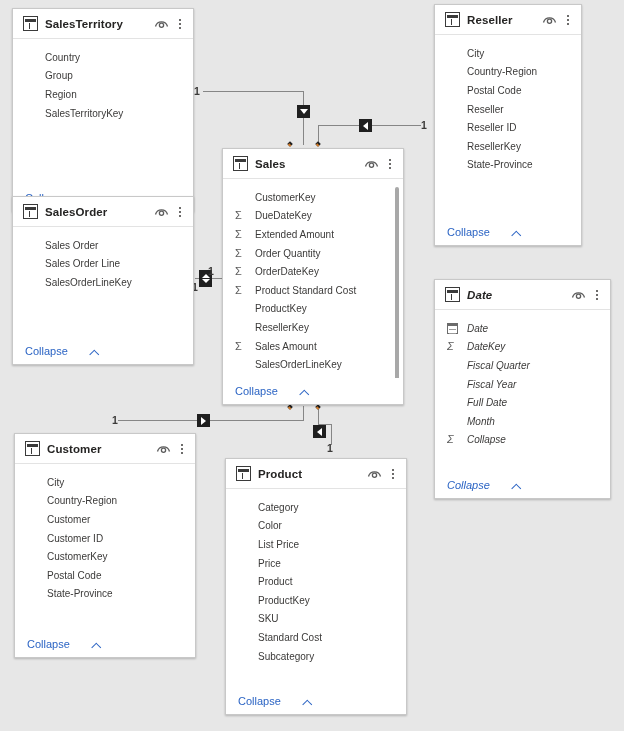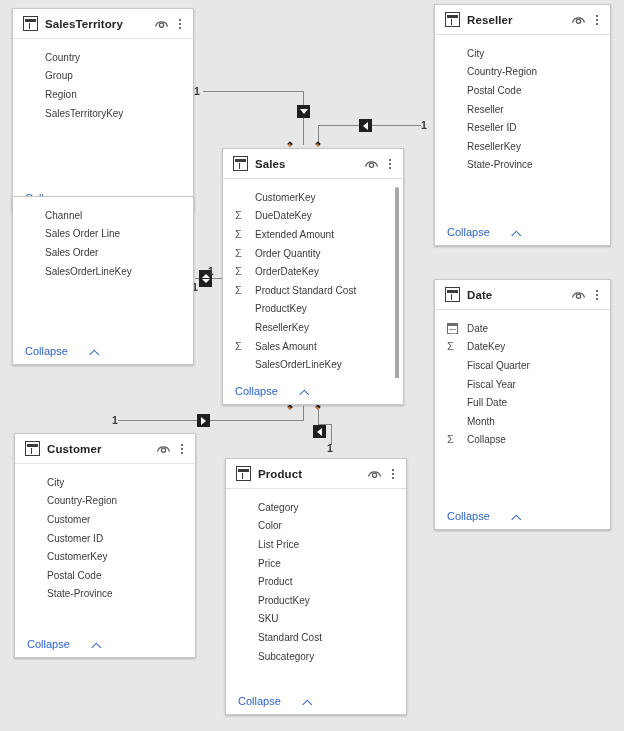--- a/index.html
+++ b/index.html
@@ -368,21 +368,21 @@
         </div>
     </div>
     <div class="tcard-foot">
       <span class="collapse-link">
           <span>Collapse</span>
           <span class="chev-up"></span>
         </span>
     </div>
   </div>
 
-  <div class="tcard" style="left:434px; top:4px; width:177px; height:242px;">
+  <div class="tcard" style="left:434px; top:4px; width:148px; height:242px;">
     <div class="tcard-head">
       <span class="tbl-icon"></span>
       <span class="tcard-title">Reseller</span>
       <span class="eye-icon">
         <svg width="17" height="16" viewBox="0 0 17 16">
             <path d="M2.5 10.5 A6.2 6.2 0 0 1 14.5 10.5" fill="none" stroke="#5b5b5b" stroke-width="1.3"></path>
             <circle cx="8.5" cy="9.2" r="2.1" fill="none" stroke="#5b5b5b" stroke-width="1.3"></circle>
           </svg>
       </span>
       <span class="dots-icon">
@@ -423,32 +423,43 @@
     </div>
     <div class="tcard-foot">
       <span class="collapse-link">
           <span>Collapse</span>
           <span class="chev-up"></span>
         </span>
     </div>
   </div>
 
   <div class="tcard" style="left:12px; top:196px; width:182px; height:169px;">
+    <div class="tcard-head">
+      <span class="tbl-icon"></span>
+      <span class="tcard-title">SalesOrder</span>
+      <span class="eye-icon">
+        <svg width="17" height="16" viewBox="0 0 17 16">
+            <path d="M2.5 10.5 A6.2 6.2 0 0 1 14.5 10.5" fill="none" stroke="#5b5b5b" stroke-width="1.3"></path>
+            <circle cx="8.5" cy="9.2" r="2.1" fill="none" stroke="#5b5b5b" stroke-width="1.3"></circle>
+          </svg>
+      </span>
+      <span class="dots-icon">
+          <i></i>
+          <i></i>
+          <i></i>
+        </span>
+    </div>
     <div class="tcard-body">
       <div class="field">
           <span class="field-marker"></span>
-          <span class="field-name">Channel</span>
+          <span class="field-name">Sales Order</span>
         </div>
       <div class="field">
           <span class="field-marker"></span>
           <span class="field-name">Sales Order Line</span>
-        </div>
-      <div class="field">
-          <span class="field-marker"></span>
-          <span class="field-name">Sales Order</span>
         </div>
       <div class="field">
           <span class="field-marker"></span>
           <span class="field-name">SalesOrderLineKey</span>
         </div>
     </div>
     <div class="tcard-foot">
       <span class="collapse-link">
           <span>Collapse</span>
           <span class="chev-up"></span>
@@ -520,21 +531,21 @@
       <div class="vscroll" style="top:8px; height:196px;"></div>
     </div>
     <div class="tcard-foot" style="background:#fff;">
       <span class="collapse-link">
           <span>Collapse</span>
           <span class="chev-up"></span>
         </span>
     </div>
   </div>
 
-  <div class="tcard" style="left:434px; top:279px; width:177px; height:251px;">
+  <div class="tcard" style="left:434px; top:279px; width:177px; height:220px;font-style:italic;">
     <div class="tcard-head">
       <span class="tbl-icon"></span>
       <span class="tcard-title">Date</span>
       <span class="eye-icon">
         <svg width="17" height="16" viewBox="0 0 17 16">
             <path d="M2.5 10.5 A6.2 6.2 0 0 1 14.5 10.5" fill="none" stroke="#5b5b5b" stroke-width="1.3"></path>
             <circle cx="8.5" cy="9.2" r="2.1" fill="none" stroke="#5b5b5b" stroke-width="1.3"></circle>
           </svg>
       </span>
       <span class="dots-icon">

